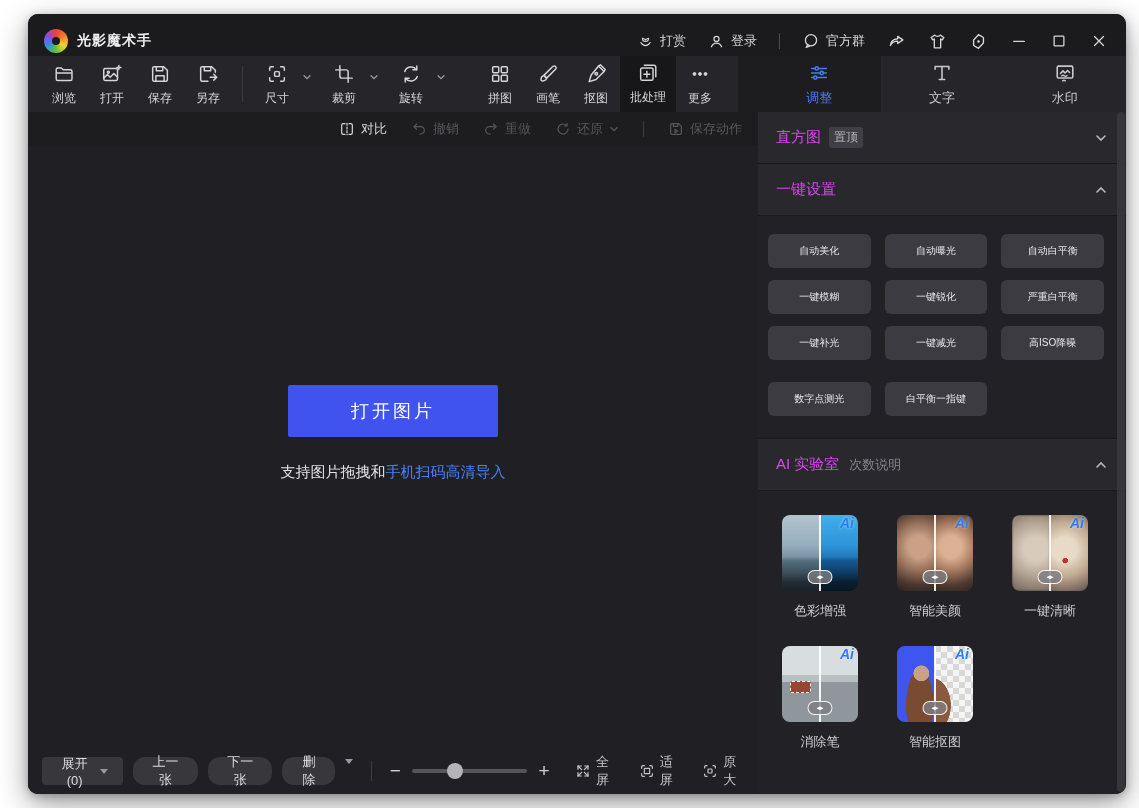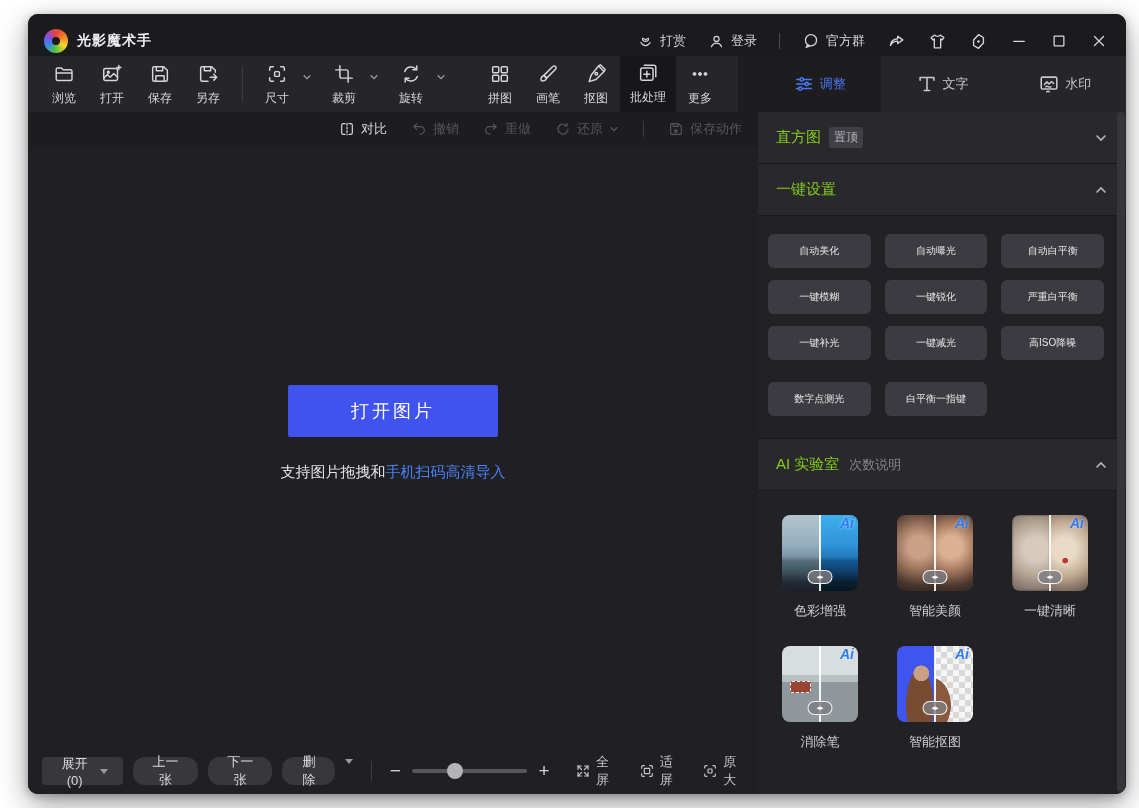--- a/index.html
+++ b/index.html
@@ -74,31 +74,31 @@
   .bb-divider { width:1px; height:20px; background:#3c3c41; margin:0 14px; }
   .zoom-sign { color:#cfcfd2; font-size:19px; width:20px; text-align:center; }
   .slider { position:relative; width:130px; height:16px; margin:0 8px; }
   .slider .track { position:absolute; left:0; right:0; top:6px; height:4px; border-radius:2px; background:#55555a; }
   .slider .thumb { position:absolute; left:30%; top:0; width:16px; height:16px; border-radius:50%; background:#b4b4b8; }
   .view-item { display:flex; align-items:center; gap:5px; color:#c6c6ca; font-size:13px; margin-left:22px; }
   .view-item svg { stroke:#c6c6ca; }
 
   
   .tabs { height:56px; flex:0 0 56px; background:#26262a; display:flex; }
-  .tab { flex:1; display:flex; flex-direction:row; align-items:center; justify-content:center;
+  .tab { flex:1; display:flex; flex-direction:column; align-items:center; justify-content:center;
     gap:5px; font-size:13px; color:#c9c9cd; }
   .tab svg { stroke:#c9c9cd; }
   .tab.active { background:#1d1d20; color:#4a78f7; }
   .tab.active svg { stroke:#4a78f7; }
 
   
   .panel-scroll { flex:1; overflow:hidden; }
   .section-header { height:52px; background:#29292d; display:flex; align-items:center;
     padding:0 18px; border-bottom:1px solid #1a1a1d; }
-  .section-title { color:#84cc16; font-size:15px; }
+  .section-title { color:#d946ef; font-size:15px; }
   .badge { margin-left:8px; background:#3f3f45; color:#b5b5ba; font-size:12px; padding:2px 5px; border-radius:3px; }
   .section-sub { margin-left:10px; color:#85858c; font-size:13px; }
   .header-chev { margin-left:auto; }
   .header-chev svg { stroke:#b9b9be; }
 
   .onekey-body { background:#222226; padding:18px 22px 22px 10px; border-bottom:1px solid #1a1a1d; }
   .btn-grid { display:grid; grid-template-columns:repeat(3,1fr); gap:12px 14px; }
   .btn-grid.last-row { margin-top:22px; }
   .pbtn { height:34px; background:#3b3b41; border:none; border-radius:6px; color:#e6e6e9;
     font-size:10px; font-family:inherit; }

